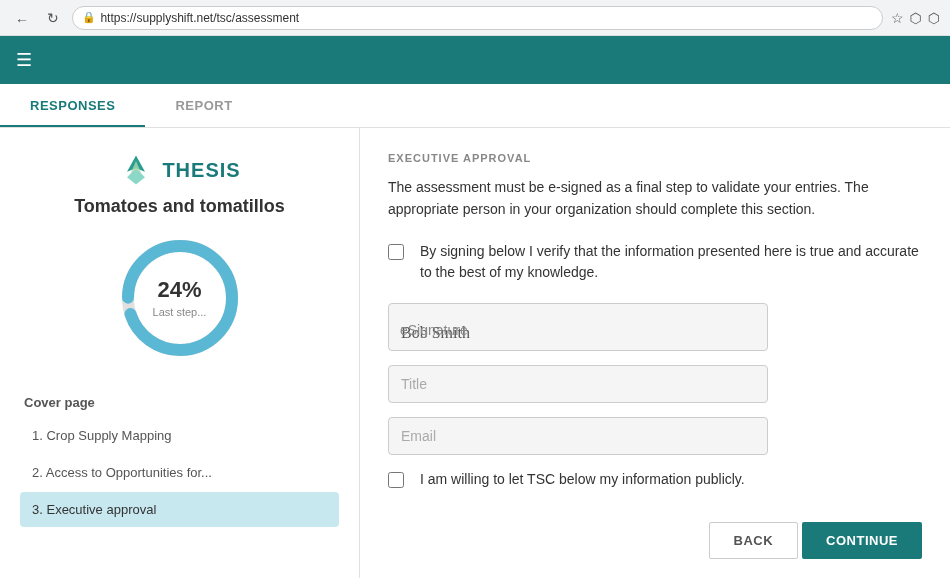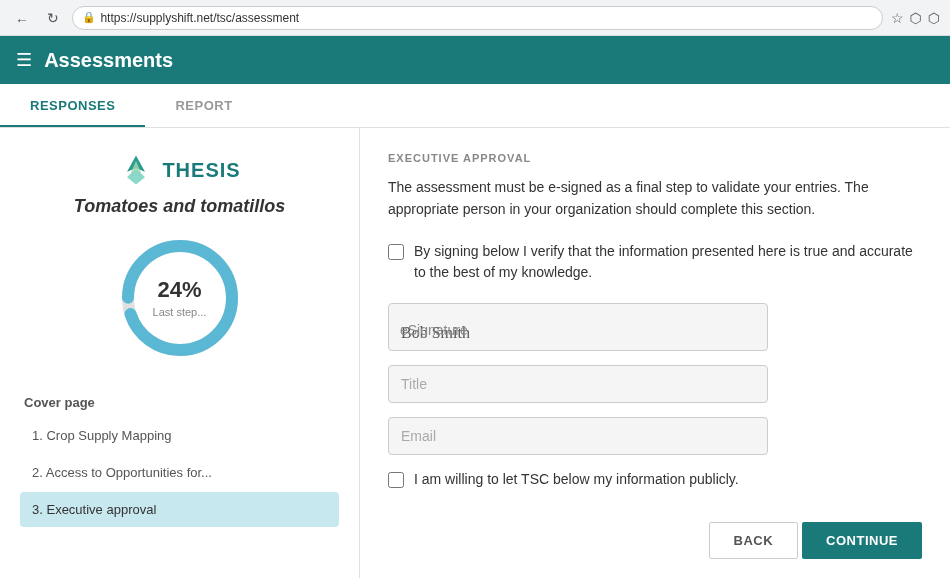--- a/index.html
+++ b/index.html
@@ -106,21 +106,20 @@
       font-weight: bold;
       color: #1a7a7a;
       letter-spacing: 1px;
     }
     .org-name {
       font-size: 18px;
       font-weight: bold;
       color: #333;
       text-align: center;
       margin-bottom: 16px;
-      font-style: italic;
     }
 
     
     .donut-container {
       position: relative;
       width: 130px;
       height: 130px;
       margin-bottom: 20px;
     }
     .donut-svg { width: 130px; height: 130px; }
@@ -183,21 +182,21 @@
     }
     .section-description {
       font-size: 14px;
       color: #333;
       line-height: 1.6;
       margin-bottom: 20px;
     }
     .checkbox-row {
       display: flex;
       align-items: flex-start;
-      gap: 10px;
+      gap: 16px;
       margin-bottom: 20px;
     }
     .checkbox-row input[type="checkbox"] {
       margin-top: 3px;
       width: 16px;
       height: 16px;
       flex-shrink: 0;
     }
     .checkbox-label {
       font-size: 14px;
@@ -286,21 +285,20 @@
   </div>
   <div class="browser-actions">
     <button class="browser-action-btn">☆</button>
     <button class="browser-action-btn">⬡</button>
     <button class="browser-action-btn">⬡</button>
   </div>
 </div>
 
 <div class="app-header">
   <span class="hamburger-icon">☰</span>
-  <span class="app-title">Assessments</span>
 </div>
 
 <div class="tabs-bar">
   <div class="tab active">RESPONSES</div>
   <div class="tab">REPORT</div>
 </div>
 
 <div class="main-content">
 
   <div class="sidebar">

